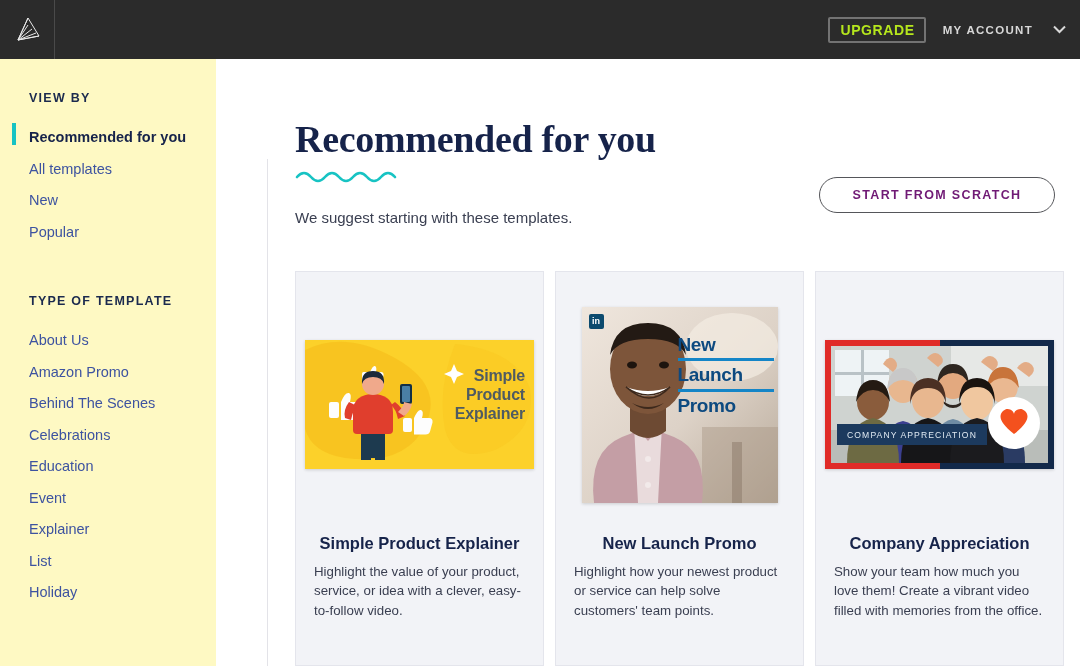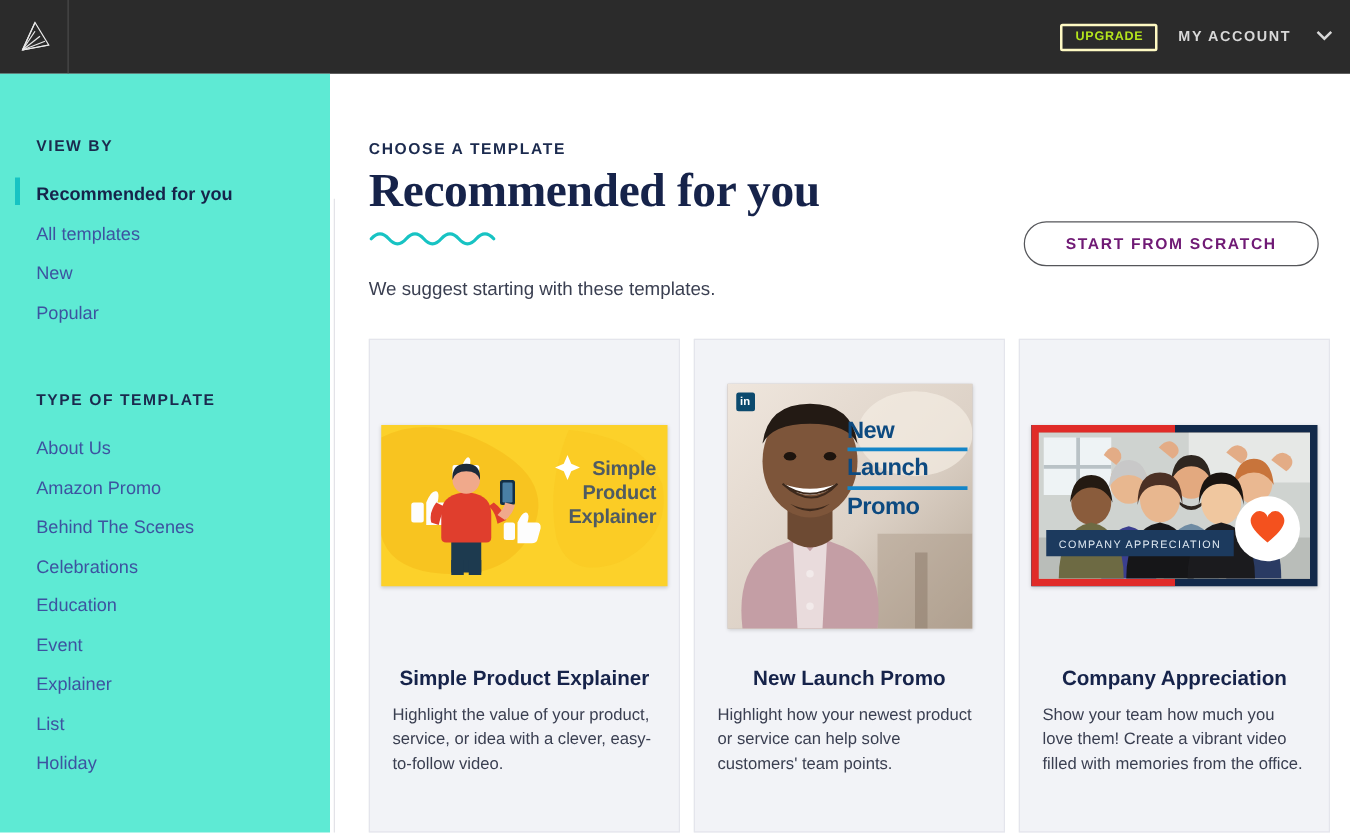--- a/index.html
+++ b/index.html
@@ -23,47 +23,47 @@
     border-right: 1px solid #4a4a4a;
     flex: 0 0 auto;
   }
   .logo-cell svg { display: block; }
   .topbar-spacer { flex: 1 1 auto; }
   .topbar-right {
     display: flex; align-items: center; gap: 17px;
     padding-right: 14px;
   }
   .upgrade-btn {
-    border: 2px solid #fef9c3;
+    border: 2px solid #737373;
     color: #b5e61d;
     background: transparent;
-    font-size: 10px; font-weight: bold;
+    font-size: 14px; font-weight: bold;
     letter-spacing: 0.6px;
     padding: 4px 9px 4px 10px;
     line-height: 1;
     border-radius: 2px;
     cursor: pointer;
     font-family: "Liberation Sans", sans-serif;
   }
   .my-account {
     color: #d8d8d8;
     font-size: 11.5px; font-weight: bold;
     letter-spacing: 1.3px;
     display: flex; align-items: center; gap: 20px;
     cursor: pointer;
   }
   .chev { display: inline-block; }
 
   
   .sidebar {
     position: absolute; left: 0; top: 59px;
-    width: 264px; height: 607px;
-    background: #5eead4;
+    width: 216px; height: 607px;
+    background: #fef9c3;
     padding-left: 29px;
-    padding-top: 51px;
+    padding-top: 32px;
   }
   .sidebar-divider {
     position: absolute; left: 267px; top: 159px;
     width: 1px; height: 507px;
     background: #e3e3e8;
   }
   .side-head {
     font-size: 12.5px; font-weight: bold;
     color: #1b2a4e;
     letter-spacing: 1.25px;
@@ -295,21 +295,20 @@
   <a class="side-link">Celebrations</a>
   <a class="side-link">Education</a>
   <a class="side-link">Event</a>
   <a class="side-link">Explainer</a>
   <a class="side-link">List</a>
   <a class="side-link">Holiday</a>
 </div>
 <div class="sidebar-divider"></div>
 
 <div class="main">
-  <div class="eyebrow">CHOOSE A TEMPLATE</div>
   <div class="page-title">Recommended for you</div>
 
   <div class="squiggle">
     <svg width="108" height="14" viewBox="0 0 108 14" preserveAspectRatio="none">
       <path d="M2 8 Q 9 0 16 8 T 30 8 T 44 8 T 58 8 T 72 8 T 86 8 T 100 8" fill="none" stroke="#17c3c3" stroke-width="2.6" stroke-linecap="round"></path>
     </svg>
   </div>
 
   <div class="subtitle">We suggest starting with these templates.</div>
 

